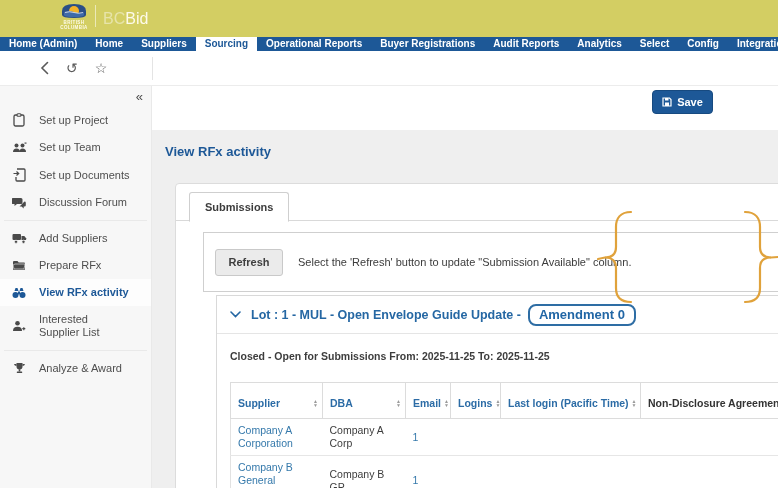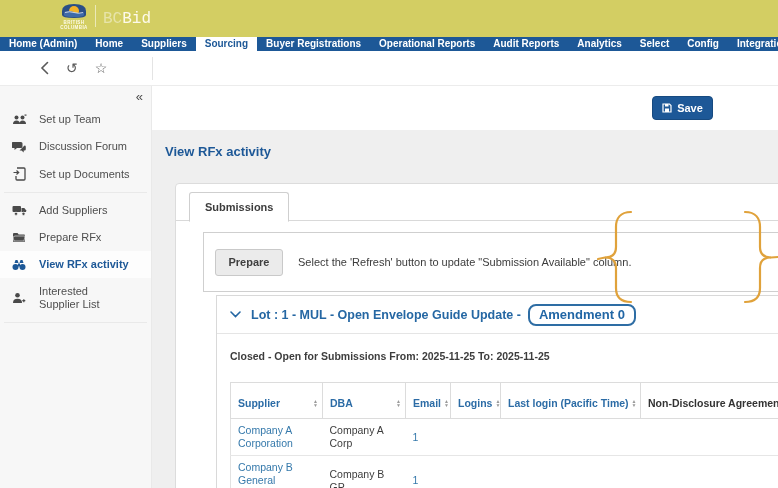--- a/index.html
+++ b/index.html
@@ -6,21 +6,21 @@
   html,body { background:#ffffff; }
   body { font-family:"Liberation Sans", sans-serif; }
   .screen { position:relative; width:778px; height:488px; overflow:hidden; background:#ffffff; }
 
   
   .topbar { position:absolute; left:0; top:0; width:778px; height:37px; background:#d3ce63; }
   .brand { position:absolute; left:60px; top:2px; display:flex; align-items:flex-end; gap:7px; }
   .logo { display:flex; flex-direction:column; align-items:center; }
   .logo-caption { font-size:4.5px; line-height:5px; color:#fdfbe8; letter-spacing:.4px; text-align:center; font-weight:bold; }
   .brand-divider { width:1px; height:22px; background:rgba(255,255,255,.55); margin-bottom:3px; }
-  .wordmark { font-family:Liberation Mono, monospace; font-size:16px; line-height:16px; margin-bottom:3px; }
+  .wordmark { font-family:Liberation Sans, sans-serif; font-size:16px; line-height:16px; margin-bottom:3px; }
   .wordmark .bc { color:rgba(255,255,255,.45); }
   .wordmark .bid { color:#fdfaea; }
 
   
   .navbar { position:absolute; left:0; top:37px; width:778px; height:14px; background:#1d5897; display:flex; }
   .nav-item { font-size:10px; font-weight:bold; color:#ffffff; line-height:14px; padding:0 9px; white-space:nowrap; cursor:pointer; }
   .nav-item.active { background:#ffffff; color:#1d5897; }
 
   
   .titlebar { position:absolute; left:0; top:51px; width:778px; height:35px; background:#ffffff; border-bottom:1px solid #ececec; display:flex; align-items:center; }
@@ -37,21 +37,21 @@
   .side-item .ic { width:18px; display:inline-flex; justify-content:center; flex:none; }
   .side-item .lbl { font-size:11px; line-height:13px; color:#4e4e4e; max-width:92px; }
   .side-item.active { background:#fdfdfd; }
   .side-item.active .lbl { color:#1d5897; font-weight:bold; }
   .side-div { height:1px; background:#e9e9e9; margin:4px 4px; }
   .ic svg { display:block; }
 
   
   .content { position:absolute; left:152px; top:86px; width:626px; height:402px; background:#efefef; }
   .save-strip { position:absolute; left:0; top:0; width:626px; height:44px; background:#ffffff; }
-  .save-btn { position:absolute; left:500px; top:10px; width:61px; height:24px; background:#1d5897; border:1px solid #174a80; border-radius:4px; color:#ffffff; font-size:11px; font-weight:bold; display:flex; align-items:center; justify-content:center; gap:5px; cursor:pointer; font-family:"Liberation Sans",sans-serif; }
+  .save-btn { position:absolute; left:500px; top:4px; width:61px; height:24px; background:#1d5897; border:1px solid #174a80; border-radius:4px; color:#ffffff; font-size:11px; font-weight:bold; display:flex; align-items:center; justify-content:center; gap:5px; cursor:pointer; font-family:"Liberation Sans",sans-serif; }
   .page-heading { position:absolute; left:13px; top:58px; font-size:13px; font-weight:bold; color:#1d5897; }
 
   .card { position:absolute; left:23px; top:97px; width:660px; height:420px; background:#ffffff; border:1px solid #dcdcdc; border-radius:4px 4px 0 0; }
   .tabrow { position:relative; height:37px; border-bottom:1px solid #d9d9d9; }
   .tab { position:absolute; left:13px; top:8px; height:30px; background:#ffffff; border:1px solid #cfcfcf; border-bottom:1px solid #ffffff; border-radius:3px 3px 0 0; padding:8px 15px; font-size:11px; font-weight:bold; color:#3c3c3c; display:flex; align-items:center; cursor:pointer; z-index:2; }
 
   .refresh-panel { margin:11px 12px 0 27px; height:60px; border:1px solid #cfcfcf; display:flex; align-items:center; padding-left:11px; gap:15px; background:#ffffff; }
   .refresh-btn { width:68px; height:27px; background:#ebebeb; border:1px solid #c9c9c9; border-radius:3px; font-size:11px; font-weight:bold; color:#3f3f3f; cursor:pointer; font-family:"Liberation Sans",sans-serif; }
   .refresh-note { font-size:11px; color:#3c3c3c; }
 
@@ -93,22 +93,22 @@
       <div class="brand-divider"></div>
       <div class="wordmark"><span class="bc">BC</span><span class="bid">Bid</span></div>
     </div>
   </div>
 
   <nav class="navbar">
     <span class="nav-item">Home (Admin)</span>
     <span class="nav-item">Home</span>
     <span class="nav-item">Suppliers</span>
     <span class="nav-item active">Sourcing</span>
+    <span class="nav-item">Operational Reports</span>
     <span class="nav-item">Buyer Registrations</span>
-    <span class="nav-item">Operational Reports</span>
     <span class="nav-item">Audit Reports</span>
     <span class="nav-item">Analytics</span>
     <span class="nav-item">Select</span>
     <span class="nav-item">Config</span>
     <span class="nav-item">Integration</span>
 
   </nav>
 
   <div class="titlebar">
     <div class="tb-icons">
@@ -120,52 +120,61 @@
       <span class="tb-icon">↺</span>
       <span class="tb-icon">☆</span>
     </div>
     <div class="tb-sep"></div>
   </div>
 
   <aside class="sidebar">
     <span class="collapse-btn">«</span>
     <div class="side-list">
 
+      <div class="side-item">
+        <span class="ic">
+          <svg width="12" height="14" viewBox="0 0 12 14">
+              <rect x="1" y="2" width="10" height="11" rx="1.5" fill="none" stroke="#4a4a4a" stroke-width="1.3"></rect>
+              <rect x="4" y="0.8" width="4" height="2.4" rx="1" fill="#f7f7f7" stroke="#4a4a4a" stroke-width="1.1"></rect>
+            </svg>
+        </span>
+        <span class="lbl">Set up Project</span>
+      </div>
 
       <div class="side-item">
         <span class="ic">
           <svg width="15" height="12" viewBox="0 0 15 12">
               <circle cx="4.5" cy="3.5" r="2" fill="#4a4a4a"></circle>
               <circle cx="10.5" cy="3.5" r="2" fill="#4a4a4a"></circle>
               <path d="M1 10 Q1 6.5 4.5 6.5 Q8 6.5 8 10 Z" fill="#4a4a4a"></path>
               <path d="M7.5 10 Q7.5 6.5 10.5 6.5 Q14 6.5 14 10 Z" fill="#4a4a4a"></path>
               <rect x="12.5" y="0.5" width="2" height="1.2" fill="#4a4a4a"></rect>
             </svg>
         </span>
         <span class="lbl">Set up Team</span>
       </div>
 
       <div class="side-item">
         <span class="ic">
+          <svg width="13" height="14" viewBox="0 0 13 14">
+              <path d="M4 1 h7 a1 1 0 0 1 1 1 v10 a1 1 0 0 1 -1 1 H4 a1 1 0 0 1 -1 -1 V9" fill="none" stroke="#4a4a4a" stroke-width="1.3"></path>
+              <path d="M0.5 5.5 h5 M3.5 3.5 l2.2 2 -2.2 2" stroke="#4a4a4a" stroke-width="1.2" fill="none"></path>
+            </svg>
+        </span>
+        <span class="lbl">Set up Documents</span>
+      </div>
+
+      <div class="side-item">
+        <span class="ic">
           <svg width="14" height="12" viewBox="0 0 14 12">
               <path d="M1 1 h8 a1.5 1.5 0 0 1 1.5 1.5 v3 a1.5 1.5 0 0 1 -1.5 1.5 h-4 l-2.5 2 v-2 h-1.5 a1.5 1.5 0 0 1 -1.5 -1.5 v-3 A1.5 1.5 0 0 1 1 1 Z" fill="#4a4a4a"></path>
               <path d="M12.5 4.5 a1.3 1.3 0 0 1 1.3 1.3 v2.5 a1.3 1.3 0 0 1 -1.3 1.3 h-.8 v1.8 l-2.2-1.8 h-2" fill="#4a4a4a"></path>
             </svg>
         </span>
         <span class="lbl">Discussion Forum</span>
-      </div>
-
-      <div class="side-item">
-        <span class="ic">
-          <svg width="13" height="14" viewBox="0 0 13 14">
-              <path d="M4 1 h7 a1 1 0 0 1 1 1 v10 a1 1 0 0 1 -1 1 H4 a1 1 0 0 1 -1 -1 V9" fill="none" stroke="#4a4a4a" stroke-width="1.3"></path>
-              <path d="M0.5 5.5 h5 M3.5 3.5 l2.2 2 -2.2 2" stroke="#4a4a4a" stroke-width="1.2" fill="none"></path>
-            </svg>
-        </span>
-        <span class="lbl">Set up Documents</span>
       </div>
 
       <div class="side-div"></div>
 
       <div class="side-item">
         <span class="ic">
           <svg width="15" height="11" viewBox="0 0 15 11">
               <rect x="0.5" y="1" width="8.5" height="6" rx="1" fill="#4a4a4a"></rect>
               <path d="M9.5 3 h2.8 l1.8 2.2 v1.8 h-4.6 Z" fill="#4a4a4a"></path>
               <circle cx="4" cy="8.8" r="1.6" fill="#4a4a4a" stroke="#f7f7f7" stroke-width=".7"></circle>
@@ -204,20 +213,32 @@
               <circle cx="5.5" cy="3.2" r="2.3" fill="#4a4a4a"></circle>
               <path d="M1 11 Q1 6.8 5.5 6.8 Q10 6.8 10 11 Z" fill="#4a4a4a"></path>
               <path d="M11.8 7.2 v3 M10.3 8.7 h3" stroke="#4a4a4a" stroke-width="1.2"></path>
             </svg>
         </span>
         <span class="lbl">Interested Supplier List</span>
       </div>
 
       <div class="side-div"></div>
 
+      <div class="side-item">
+        <span class="ic">
+          <svg width="13" height="13" viewBox="0 0 13 13">
+              <path d="M3.5 1 h6 v3.5 a3 3 0 0 1 -6 0 Z" fill="#4a4a4a"></path>
+              <path d="M1 2 h2.5 v2 A2.5 2.5 0 0 1 1 2 Z" fill="#4a4a4a"></path>
+              <path d="M12 2 h-2.5 v2 A2.5 2.5 0 0 0 12 2 Z" fill="#4a4a4a"></path>
+              <rect x="5.7" y="7.2" width="1.6" height="2.3" fill="#4a4a4a"></rect>
+              <rect x="3.8" y="9.5" width="5.4" height="1.6" rx=".5" fill="#4a4a4a"></rect>
+            </svg>
+        </span>
+        <span class="lbl">Analyze &amp; Award</span>
+      </div>
 
     </div>
   </aside>
 
   <main class="content">
     <div class="save-strip">
       <button class="save-btn">
         <svg width="10" height="10" viewBox="0 0 10 10">
             <path d="M1 1 h6.5 L9 2.5 V9 H1 Z" fill="none" stroke="#ffffff" stroke-width="1.2"></path>
             <rect x="3" y="5.5" width="4" height="3.5" fill="#ffffff"></rect>
@@ -228,21 +249,21 @@
     </div>
 
     <h2 class="page-heading">View RFx activity</h2>
 
     <section class="card">
       <div class="tabrow">
         <div class="tab">Submissions</div>
       </div>
 
       <div class="refresh-panel">
-        <button class="refresh-btn">Prepare</button>
+        <button class="refresh-btn">Refresh</button>
         <span class="refresh-note">Select the 'Refresh' button to update "Submission Available" column.</span>
       </div>
 
       <div class="lotbox">
         <div class="lot-header">
           <span class="lot-chevron">
             <svg width="11" height="7" viewBox="0 0 11 7">
                 <path d="M1 1 L5.5 5.5 L10 1" stroke="#2567a3" stroke-width="1.6" fill="none" stroke-linecap="round"></path>
               </svg>
           </span>

